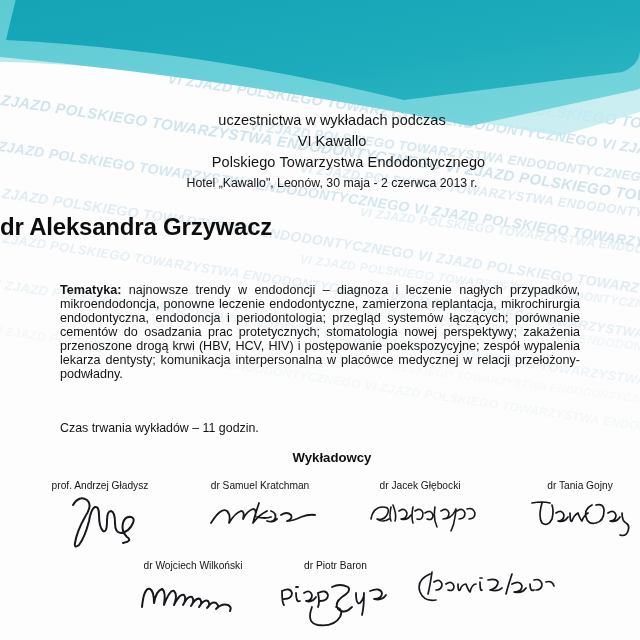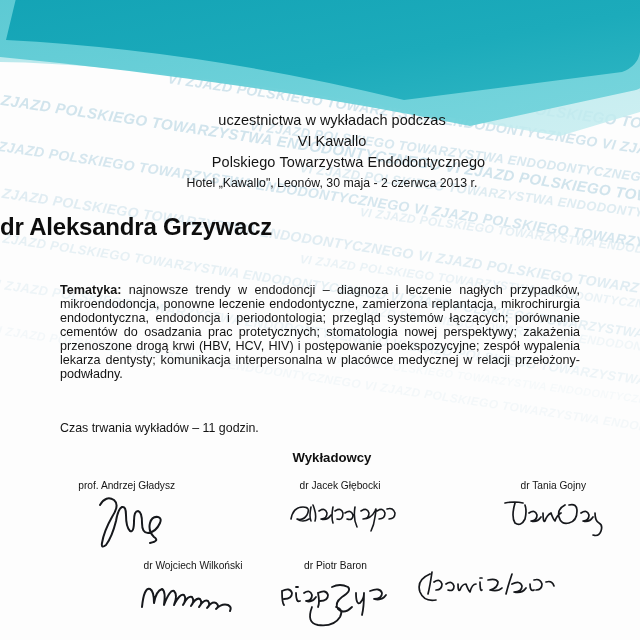--- a/index.html
+++ b/index.html
@@ -239,20 +239,28 @@
 
       <div class="sig-cell">
         <div class="sig-name">prof. Andrzej Gładysz</div>
         <div class="sig-mark">
           <svg width="110" height="56" viewBox="0 0 110 56">
             <path d="M28 12 Q34 2 42 7 Q48 12 40 24 Q32 38 30 50 Q29 56 34 52 Q40 44 44 28 Q46 16 50 14 Q54 13 54 22 Q54 34 58 38 Q62 40 62 28 Q62 18 66 18 Q70 19 70 30 Q70 40 76 40 Q84 39 88 30 Q90 25 86 24 Q80 23 78 30 Q76 38 82 44 Q88 48 78 50" fill="none" stroke="#16181c" stroke-width="2" stroke-linecap="round" stroke-linejoin="round"></path>
           </svg>
         </div>
       </div>
 
+      <div class="sig-cell">
+        <div class="sig-name">dr Samuel Kratchman</div>
+        <div class="sig-mark">
+          <svg width="118" height="56" viewBox="0 0 118 56">
+            <path d="M10 30 Q20 14 26 18 Q30 22 28 30 Q34 20 40 18 Q44 18 42 26 Q46 18 52 16 Q56 16 54 24 M58 10 Q54 22 52 30 Q58 22 66 18 M56 24 Q64 26 70 24 M70 18 Q76 20 74 26 Q72 30 66 28 Q72 30 76 26 M80 22 Q86 18 90 22 Q92 26 86 28 Q92 28 100 24 Q108 21 114 22" fill="none" stroke="#16181c" stroke-width="1.8" stroke-linecap="round" stroke-linejoin="round"></path>
+          </svg>
+        </div>
+      </div>
 
       <div class="sig-cell">
         <div class="sig-name">dr Jacek Głębocki</div>
         <div class="sig-mark">
           <svg width="126" height="56" viewBox="0 0 126 56">
             <path d="M14 26 Q16 14 26 14 Q34 14 30 22 Q26 28 20 26 Q26 30 32 26 M34 14 Q32 24 34 28 M36 12 Q40 22 38 28 M42 18 Q48 14 50 20 Q50 26 44 26 Q50 28 54 22 M56 14 Q54 24 56 30 M58 18 Q64 14 66 20 Q66 28 60 26 M68 20 Q74 16 76 22 Q76 28 70 26 M78 14 Q76 26 80 34 M84 18 Q90 14 92 20 Q92 26 86 26 Q94 26 98 18 Q100 12 98 24 Q97 32 94 38 M100 18 Q106 14 108 20 Q108 26 102 26 M110 16 Q116 14 118 20 Q118 26 112 26" fill="none" stroke="#16181c" stroke-width="1.6" stroke-linecap="round" stroke-linejoin="round"></path>
           </svg>
         </div>
       </div>
 

